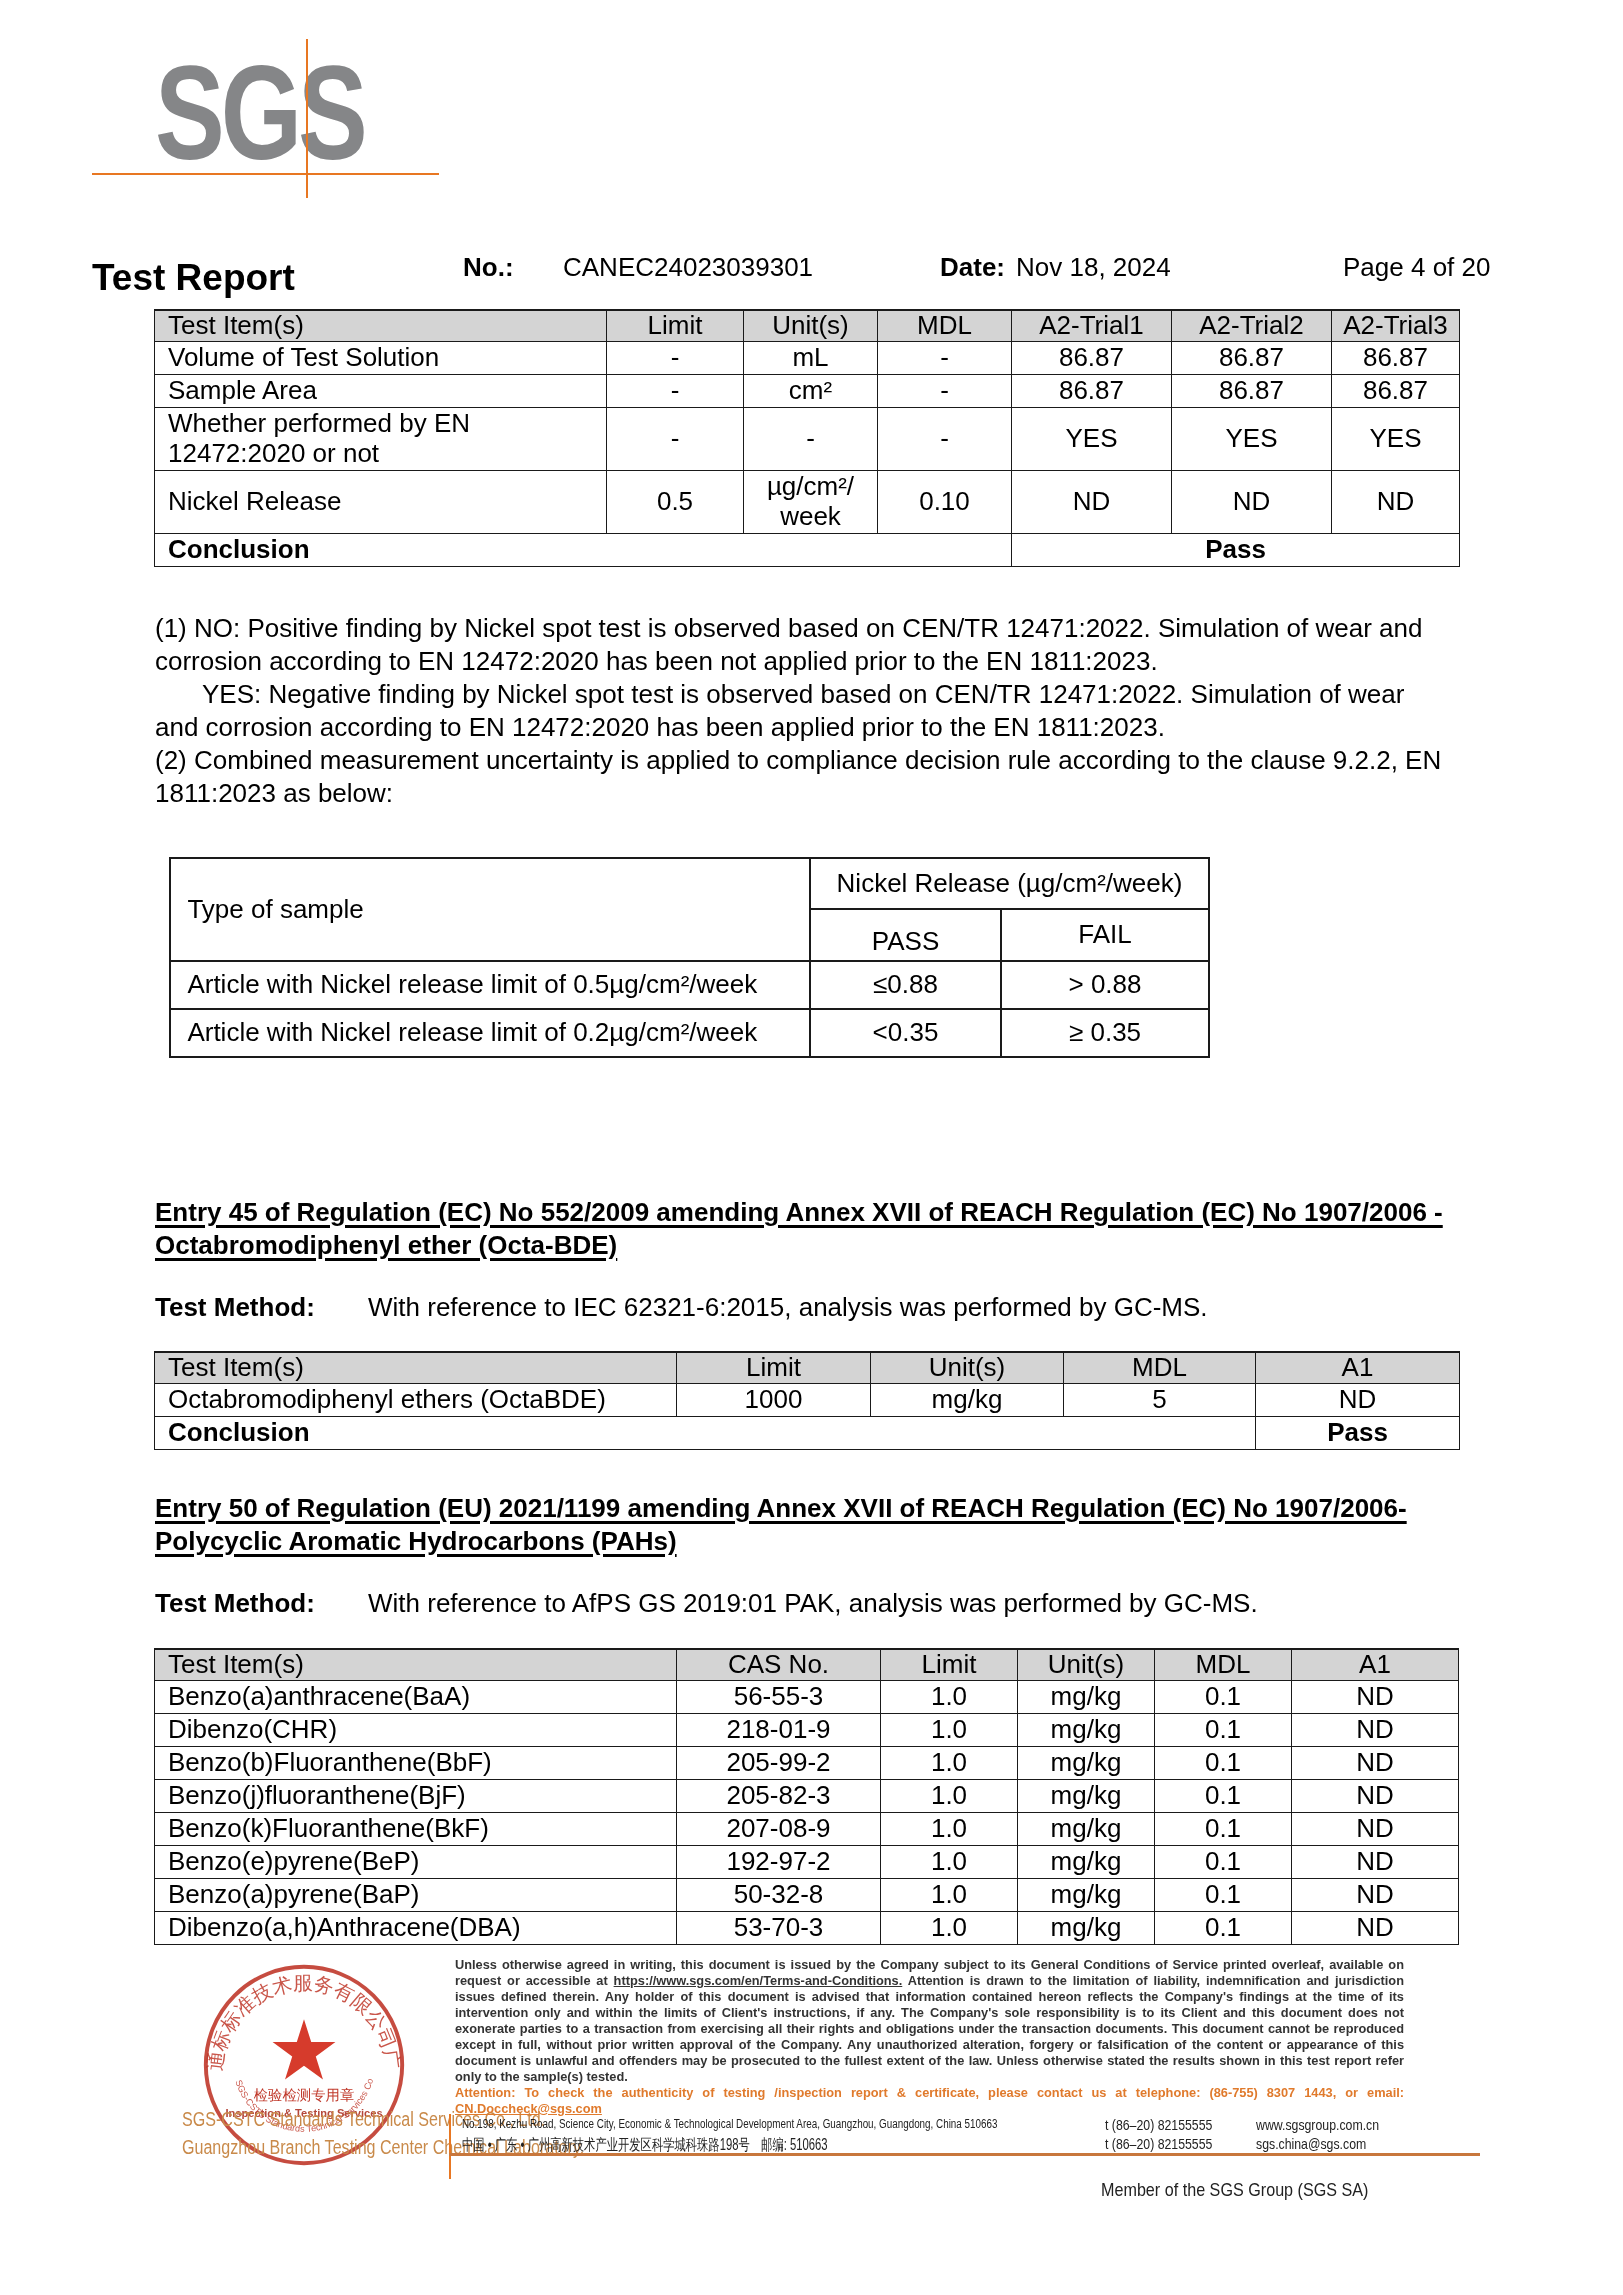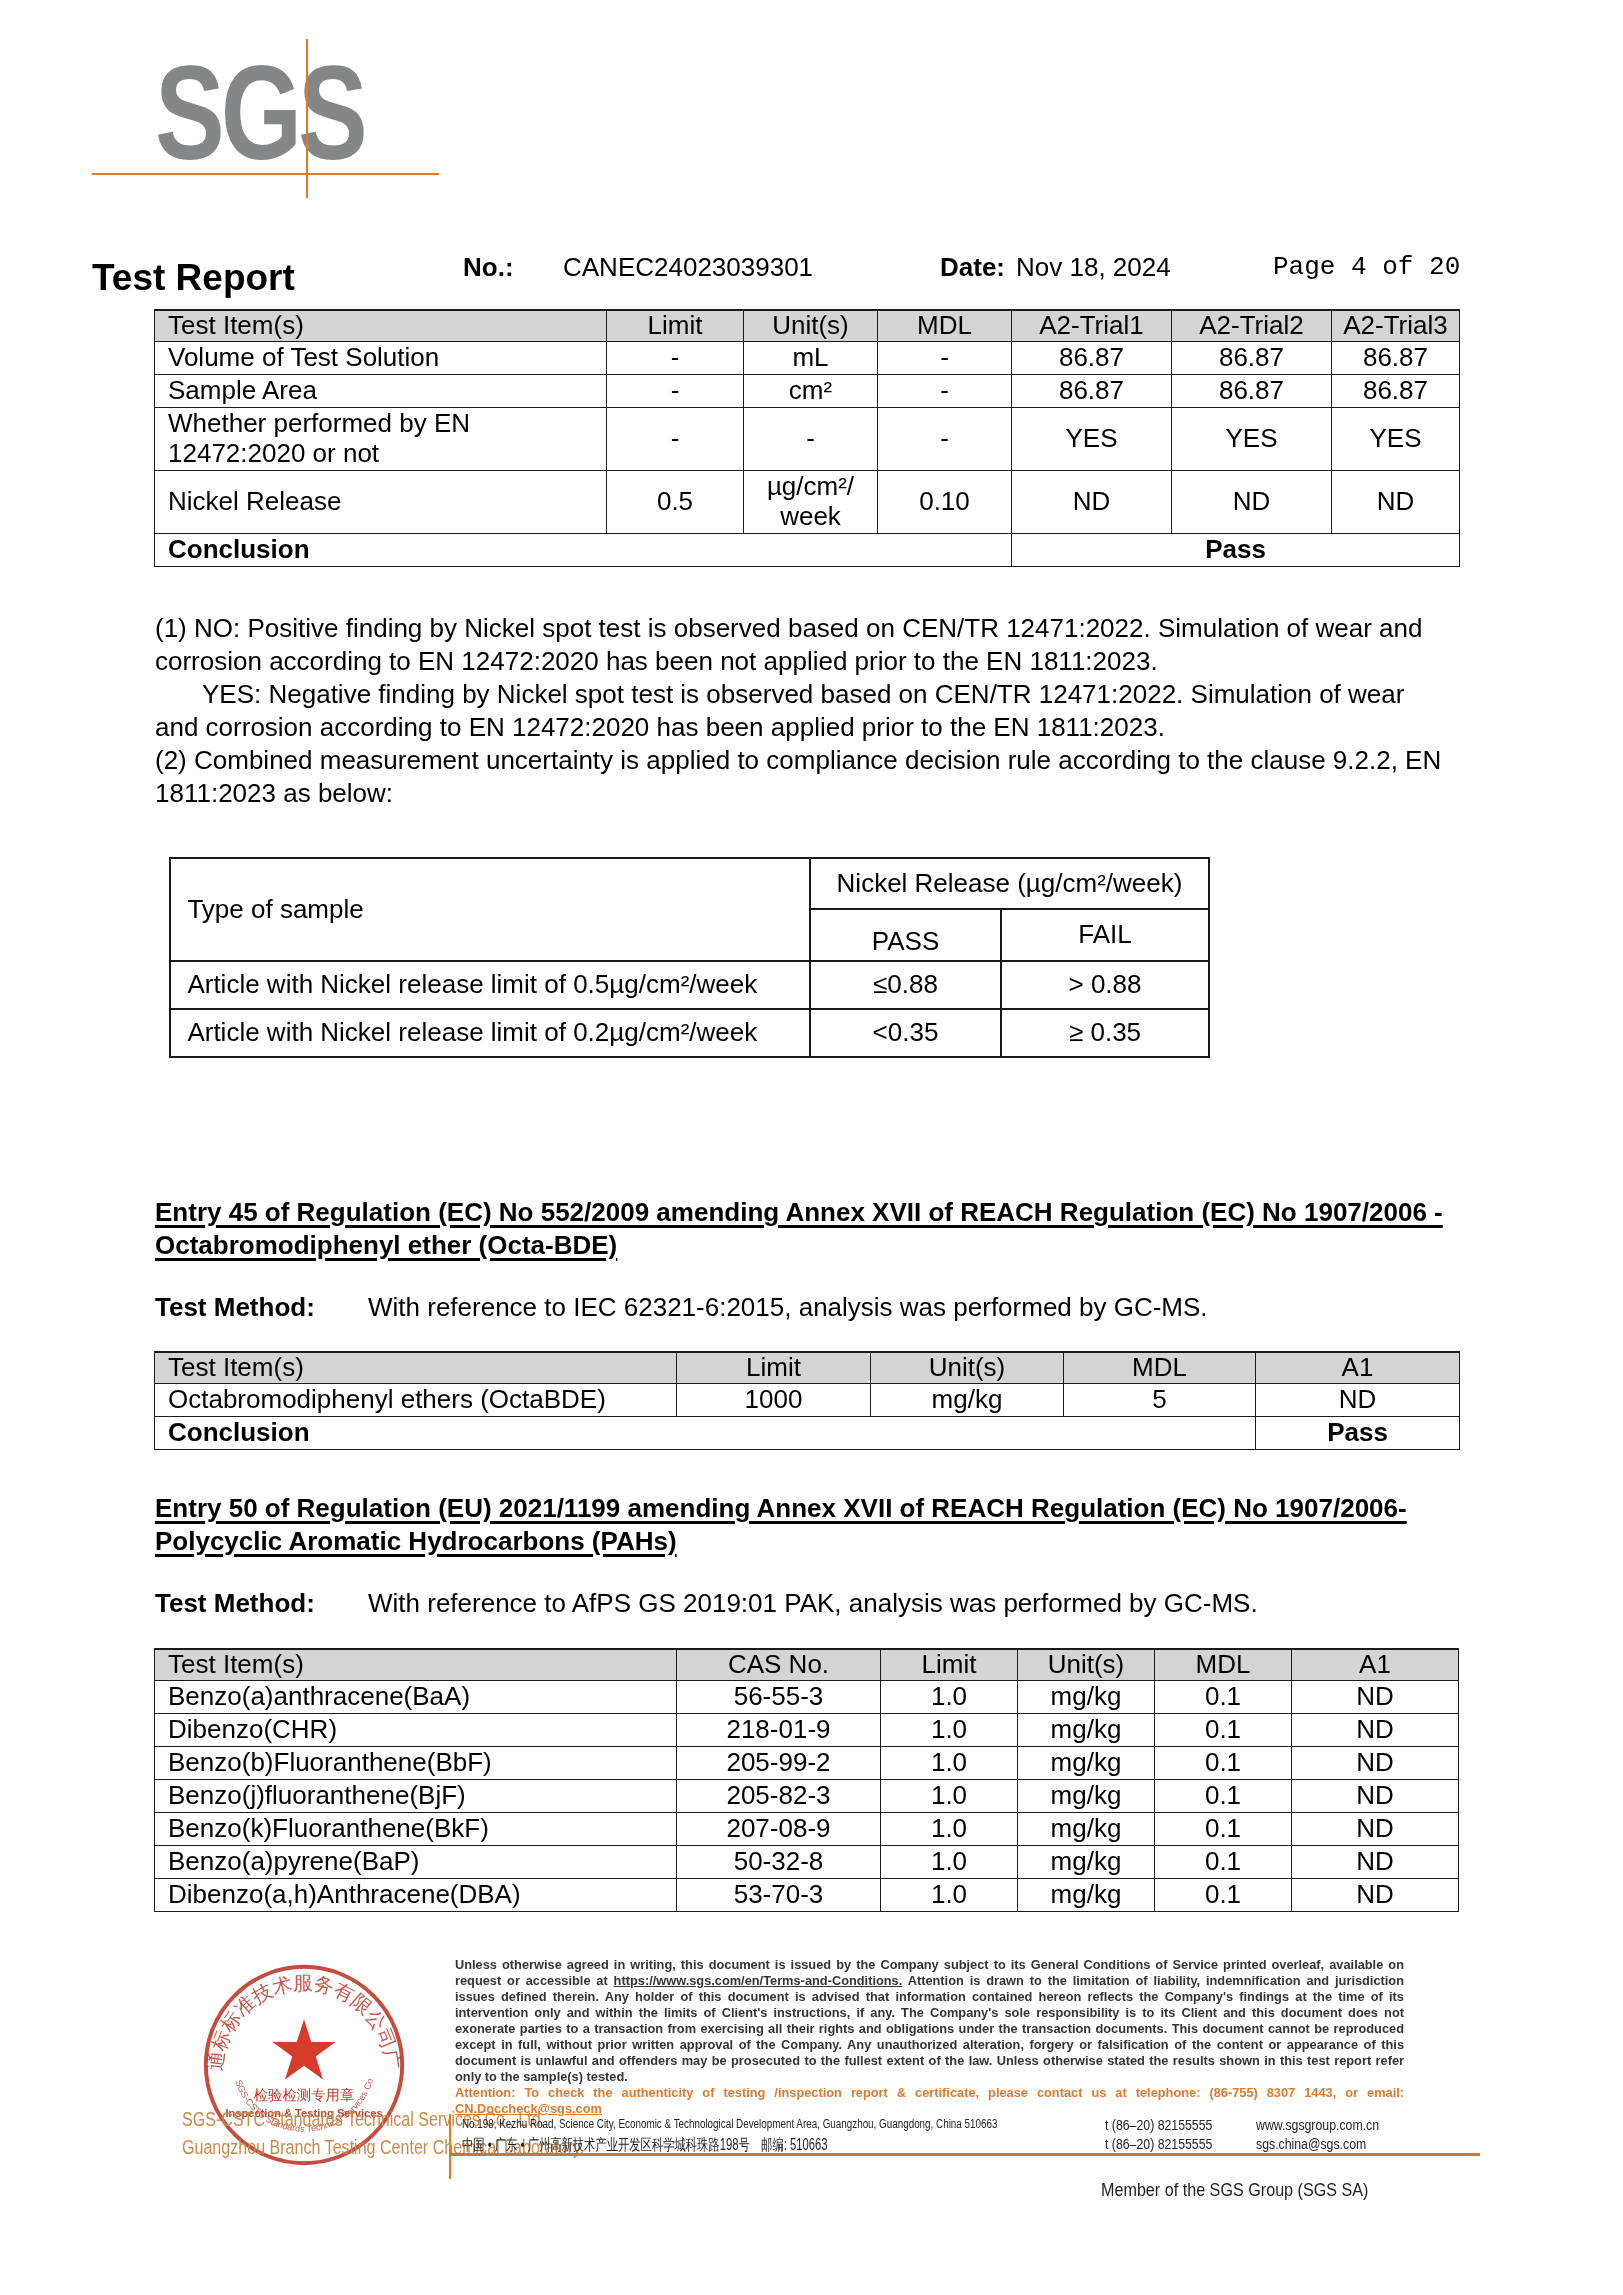--- a/index.html
+++ b/index.html
@@ -59,21 +59,21 @@
 
 <div class="abs logo-text">SGS</div>
 <div class="abs logo-hline"></div>
 <div class="abs logo-vline"></div>
 
 <div class="abs hdr-title">Test Report</div>
 <div class="abs hdr hdr-bold" style="left:463px;">No.:</div>
 <div class="abs hdr" style="left:543px;margin-left:20px;">CANEC24023039301</div>
 <div class="abs hdr hdr-bold" style="left:928px;margin-left:12px;">Date:</div>
 <div class="abs hdr" style="left:1016px;">Nov 18, 2024</div>
-<div class="abs hdr" style="left:1273px;font-family:Liberation Mono, monospace;">Page 4 of 20</div>
+<div class="abs hdr" style="left:1343px;">Page 4 of 20</div>
 
 <table style="left:154px; top:309px; width:1305px;">
   <colgroup>
     <col style="width:452px">
       <col style="width:137px">
       <col style="width:134px">
       <col style="width:134px">
       <col style="width:160px">
       <col style="width:160px">
       <col style="width:128px">
@@ -256,20 +256,28 @@
   </tr>
   <tr style="height:33px">
     <td class="l">Benzo(k)Fluoranthene(BkF)</td>
         <td class="c">207-08-9</td>
         <td class="c">1.0</td>
         <td class="c">mg/kg</td>
         <td class="c">0.1</td>
         <td class="c">ND</td>
   </tr>
   <tr style="height:33px">
+    <td class="l">Benzo(e)pyrene(BeP)</td>
+        <td class="c">192-97-2</td>
+        <td class="c">1.0</td>
+        <td class="c">mg/kg</td>
+        <td class="c">0.1</td>
+        <td class="c">ND</td>
+  </tr>
+  <tr style="height:33px">
     <td class="l">Benzo(a)pyrene(BaP)</td>
         <td class="c">50-32-8</td>
         <td class="c">1.0</td>
         <td class="c">mg/kg</td>
         <td class="c">0.1</td>
         <td class="c">ND</td>
   </tr>
   <tr style="height:33px">
     <td class="l">Dibenzo(a,h)Anthracene(DBA)</td>
         <td class="c">53-70-3</td>

